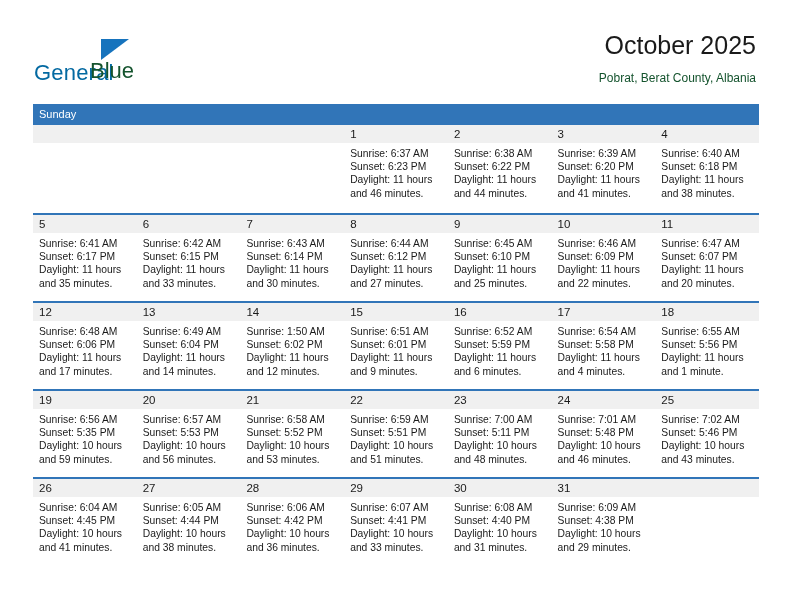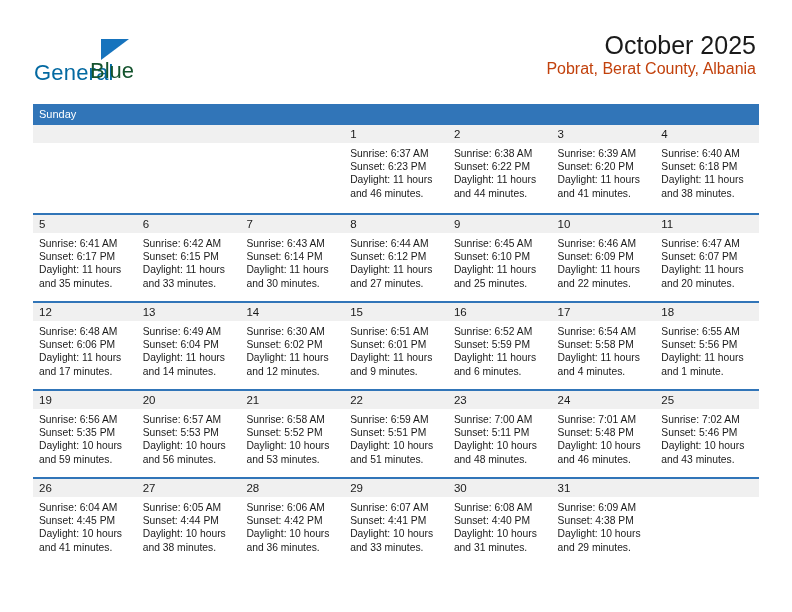--- a/index.html
+++ b/index.html
@@ -72,22 +72,23 @@
     text-align: right;
   }
   .cal-title {
     font-size: 25px;
     font-weight: normal;
     color: #1a1a1a;
     line-height: 30px;
     white-space: nowrap;
   }
   .cal-subtitle {
-    font-size: 16px;
-    color: #c2410c;
+    margin-top: 10px;
+    font-size: 12px;
+    color: #14532d;
     line-height: 17px;
     white-space: nowrap;
   }
 
   
   .calendar {
     position: absolute;
     left: 33px;
     top: 104px;
     width: 726px;
@@ -299,21 +300,21 @@
             <div class="day-info">
               <div>Sunrise: 6:49 AM</div>
               <div>Sunset: 6:04 PM</div>
               <div>Daylight: 11 hours</div>
               <div>and 14 minutes.</div>
             </div>
           </div>
           <div class="day-cell">
             <div class="day-num-band">14</div>
             <div class="day-info">
-              <div>Sunrise: 6:30 AM</div>
+              <div>Sunrise: 1:50 AM</div>
               <div>Sunset: 6:02 PM</div>
               <div>Daylight: 11 hours</div>
               <div>and 12 minutes.</div>
             </div>
           </div>
           <div class="day-cell">
             <div class="day-num-band">15</div>
             <div class="day-info">
               <div>Sunrise: 6:51 AM</div>
               <div>Sunset: 6:01 PM</div>

